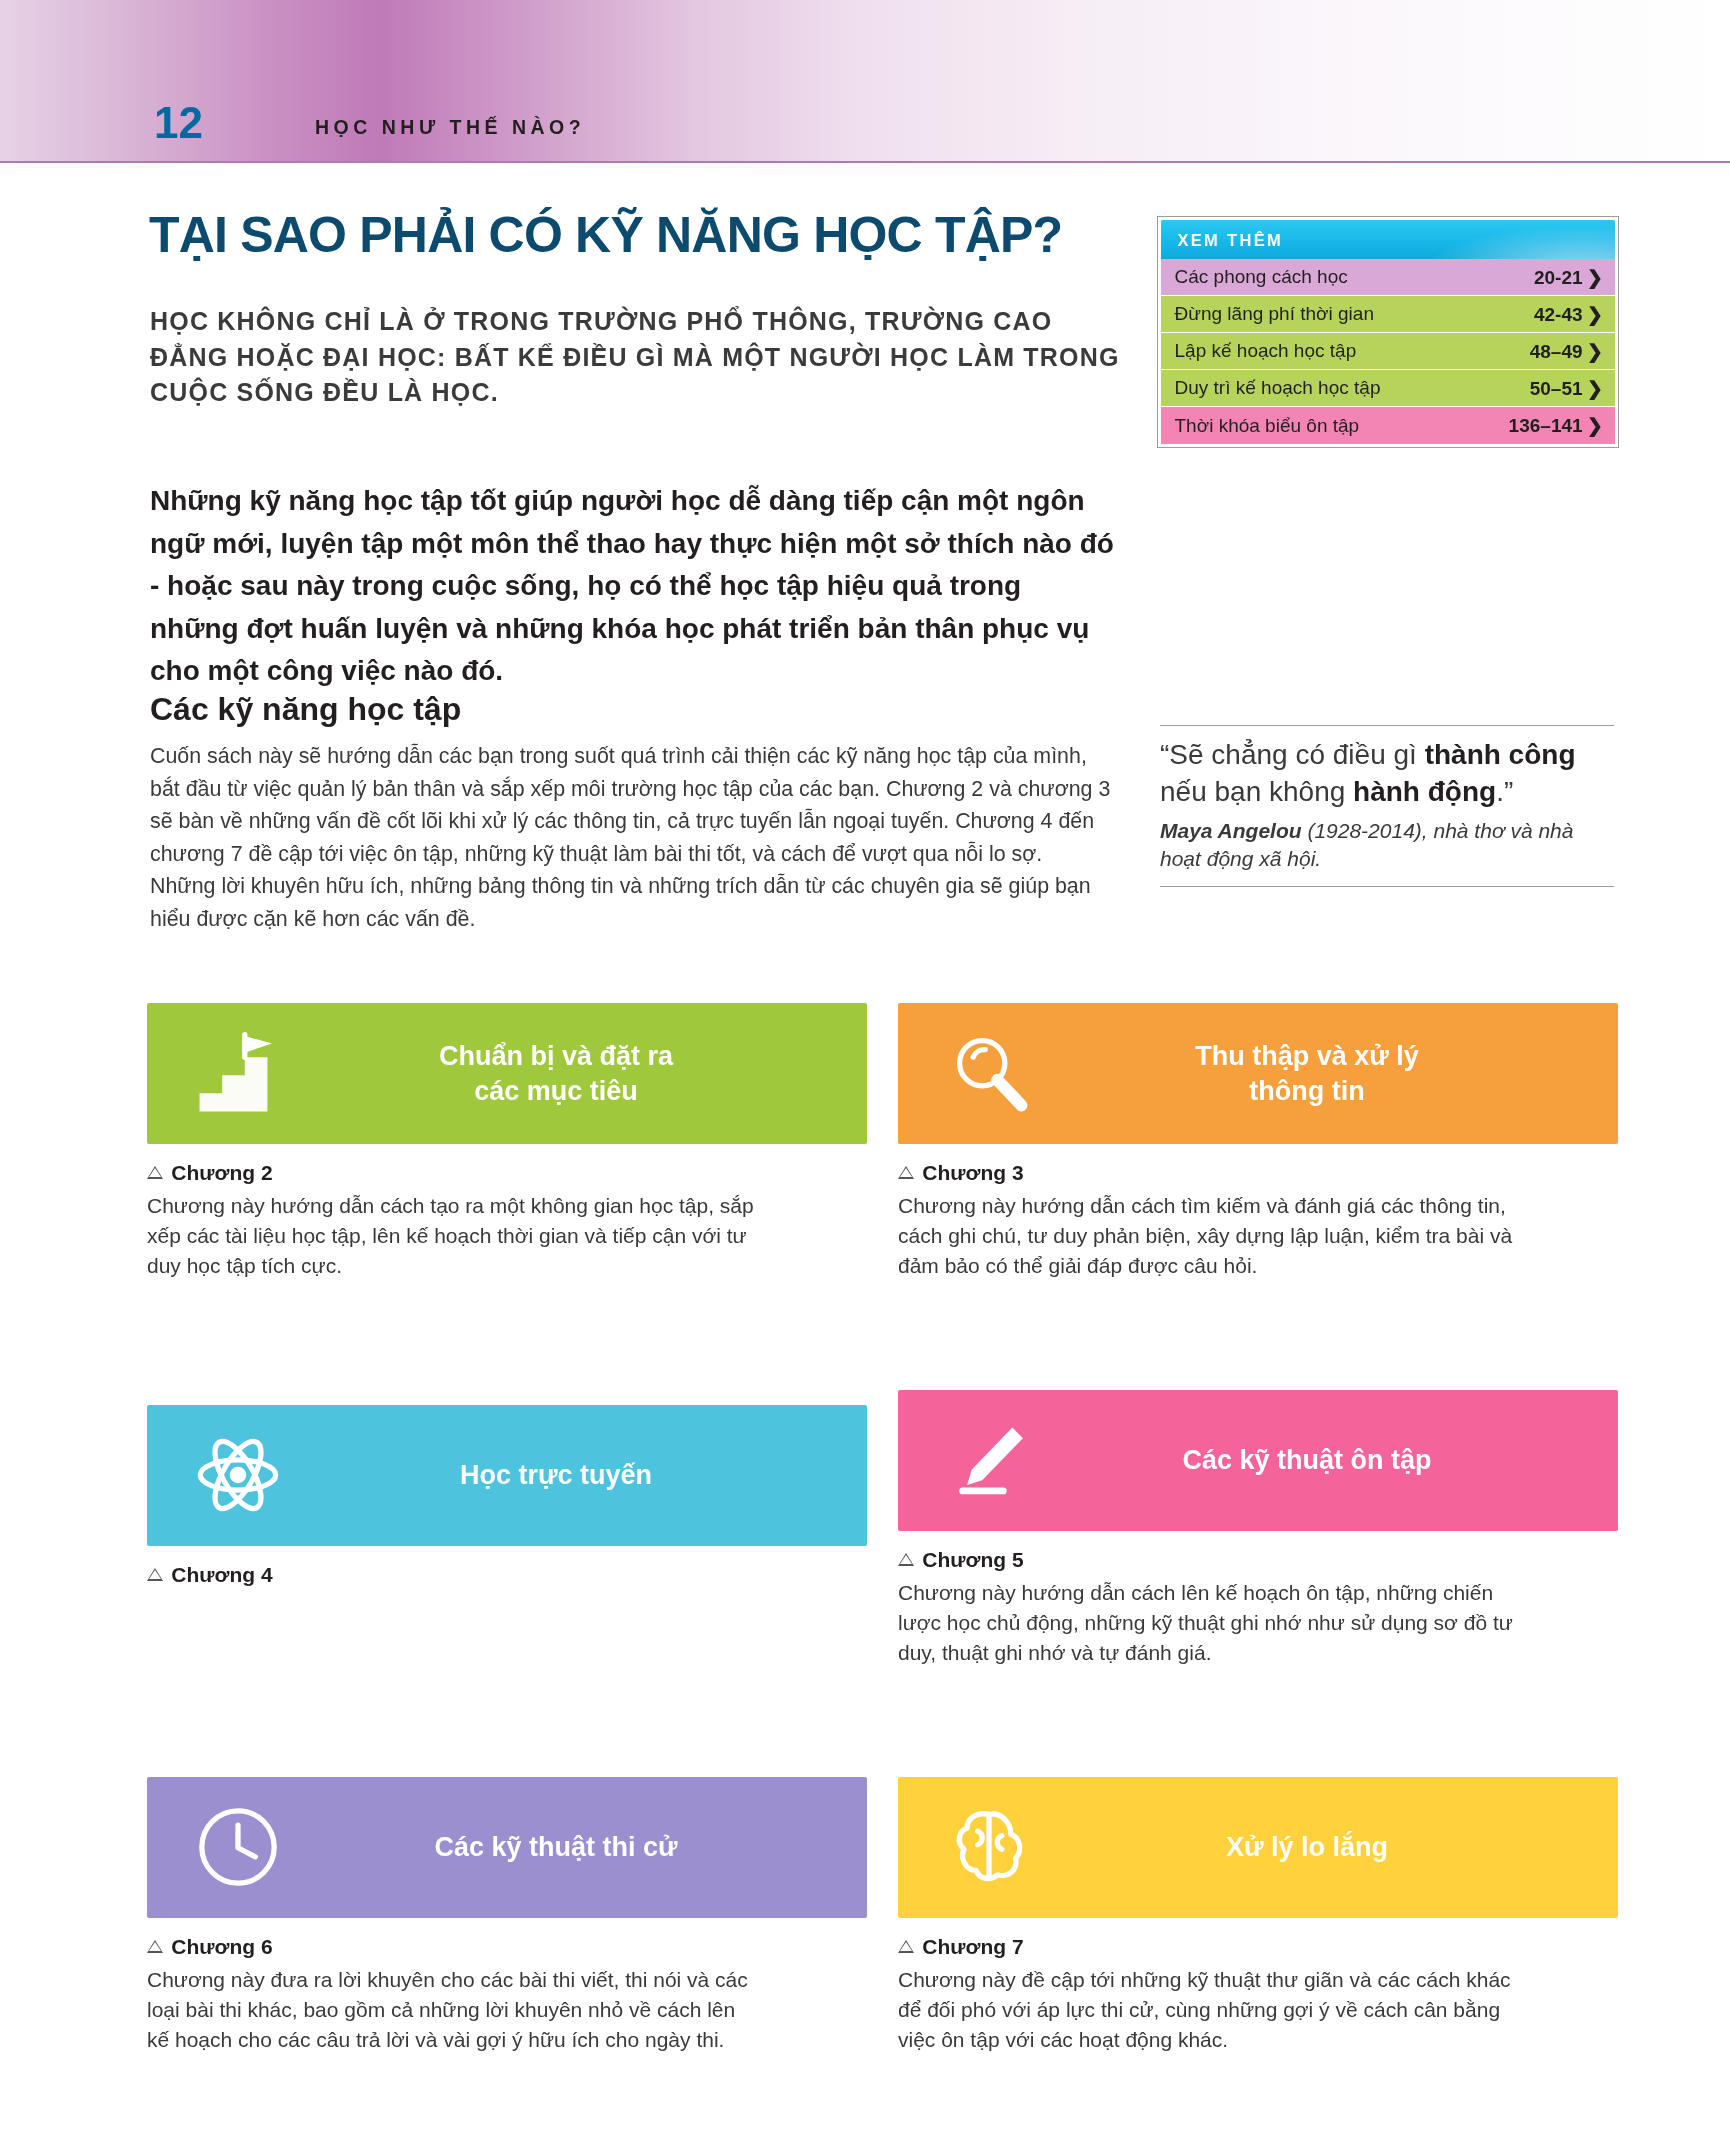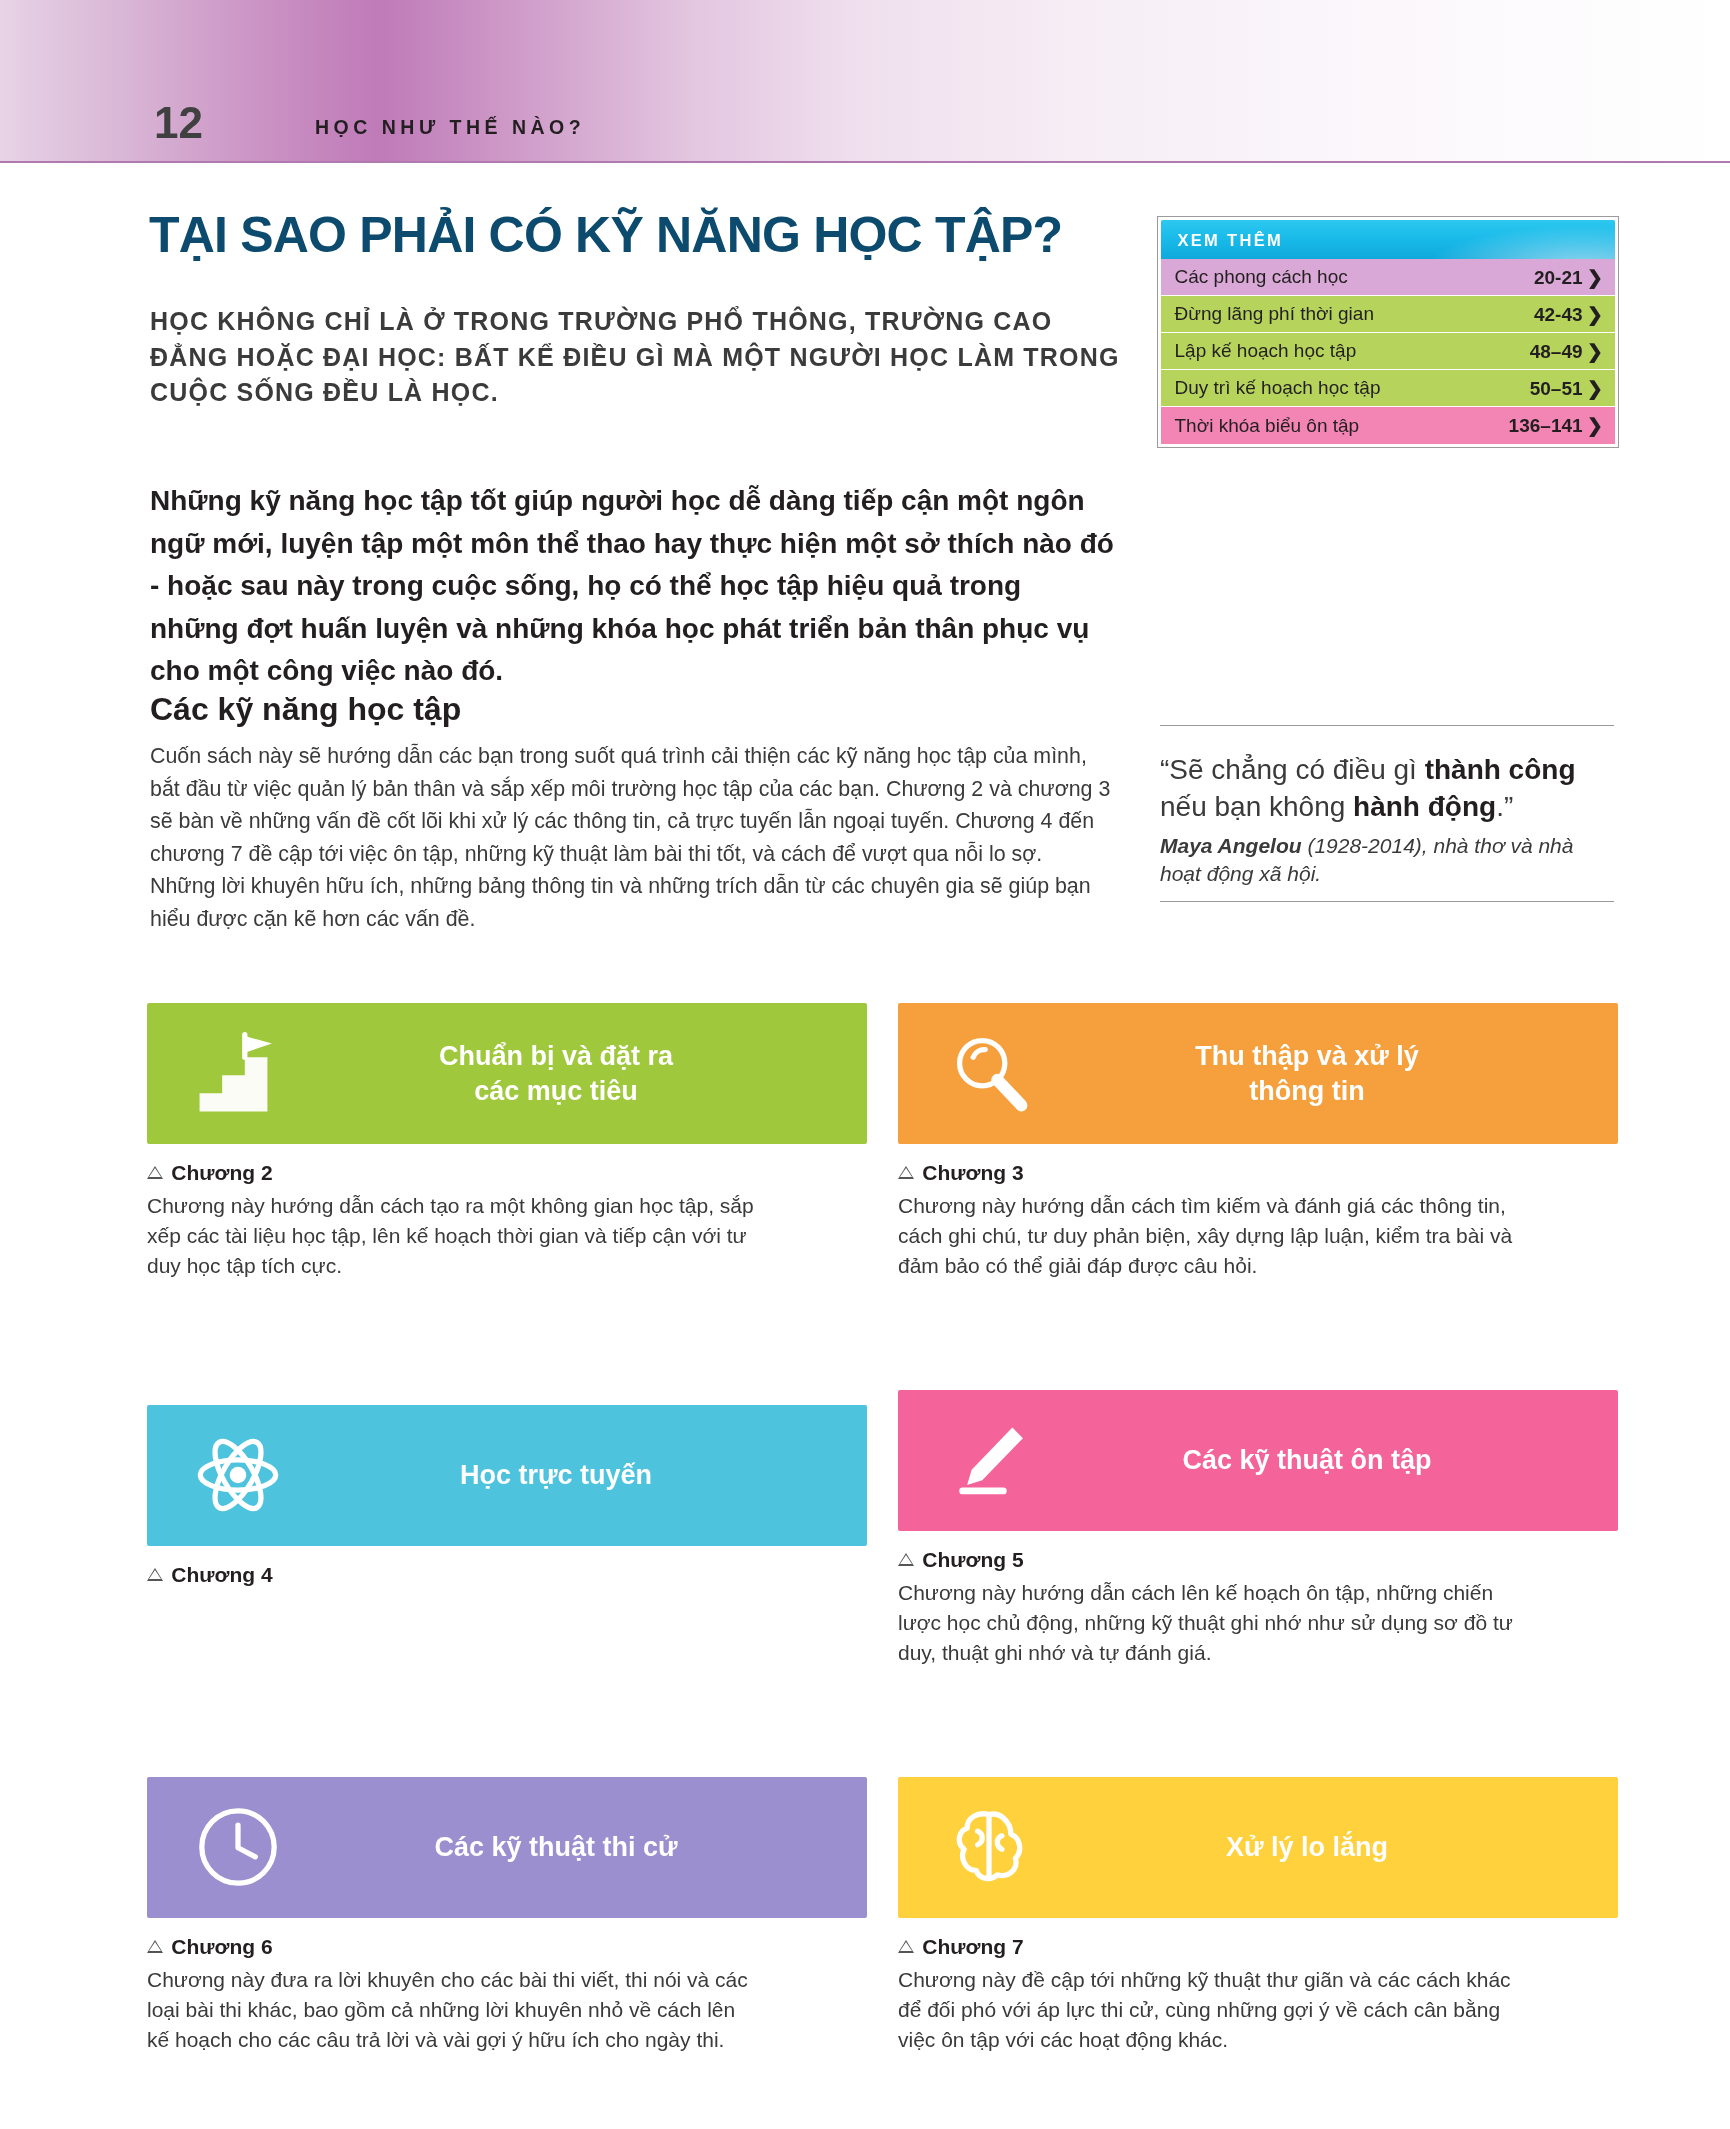--- a/index.html
+++ b/index.html
@@ -36,21 +36,21 @@
     width: 1730px;
     height: 2.3px;
     background: #b07ab0;
   }
   .page-number {
     position: absolute;
     top: 101px;
     left: 154px;
     font-size: 44px;
     font-weight: bold;
-    color: #404040;
+    color: #0369a1;
     letter-spacing: 0px;
     line-height: 1;
   }
   .header-title {
     position: absolute;
     top: 116px;
     left: 315px;
     font-size: 19.5px;
     font-weight: bold;
     letter-spacing: 4.5px;
@@ -168,21 +168,21 @@
   }
 
   
   .quote-box {
     position: absolute;
     top: 725px;
     left: 1160px;
     width: 454px;
     border-top: 1.5px solid #9b9b9b;
     border-bottom: 1.5px solid #9b9b9b;
-    padding: 26px 0 12px 0;
+    padding: 11px 0 12px 0;
     box-sizing: border-box;
   }
   .quote-text {
     font-size: 28px;
     line-height: 1.32;
     color: #3a3a3a;
   }
   .quote-text b { color: #231f20; }
   .quote-attrib {
     margin-top: 6px;

